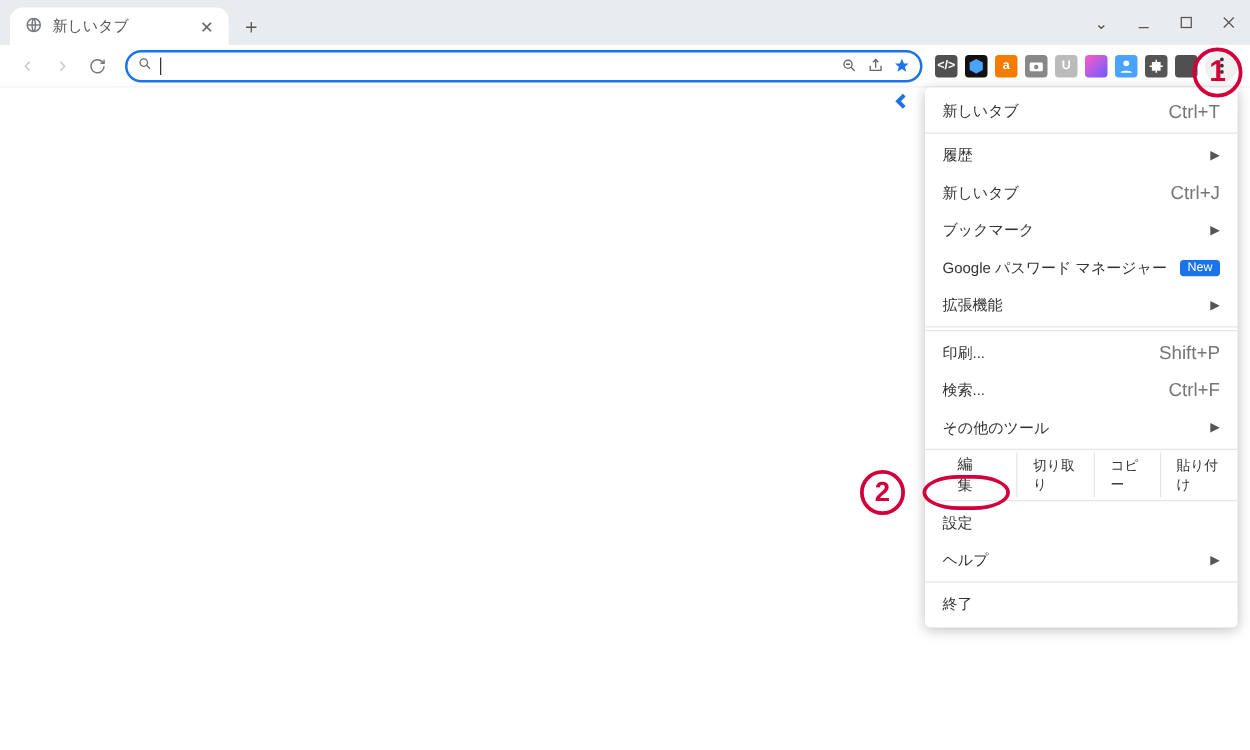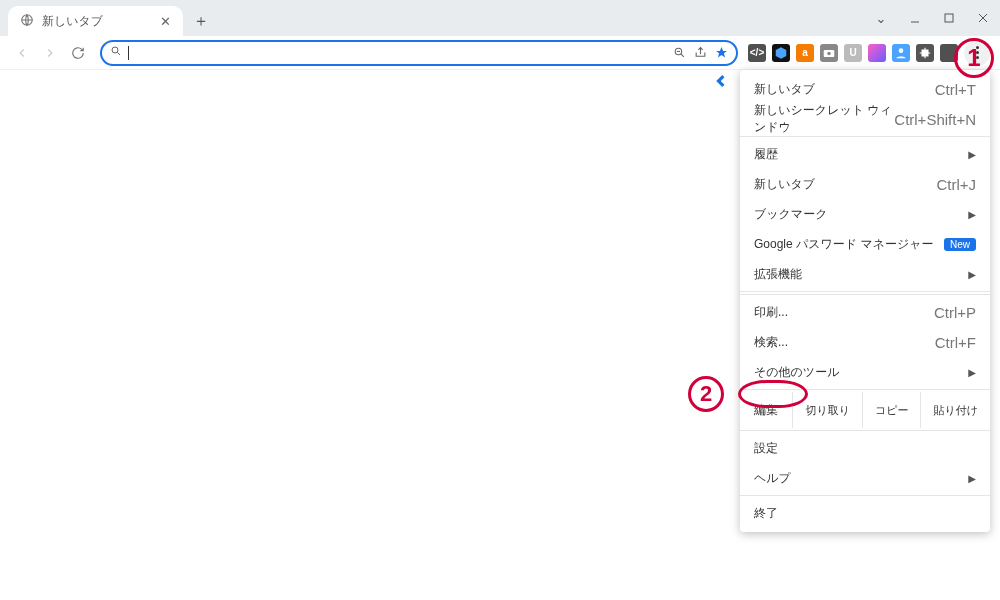--- a/index.html
+++ b/index.html
@@ -37,21 +37,21 @@
 .mi{ display:flex; align-items:center; height:30px; padding:0 14px; position:relative; }
 .mi .lab{ }
 .mi .shortcut{ margin-left:auto; color:#777; font-size:15px; }
 .mi .chev{ margin-left:auto; color:#555; font-size:10px; }
 .mi .new-badge{ margin-left:auto; background:#1a73e8; color:#fff; font-size:10px; padding:1px 6px; border-radius:3px; }
 .sep{ height:1px; background:#e5e5e5; margin:2px 0; }
 .zoomrow .right{ margin-left:auto;display:flex;align-items:center;gap:10px;color:#555; }
 .zoomrow .pct{ color:#333; }
 .zoomrow .full svg{ width:13px;height:13px; }
 .editrow{ display:flex; height:36px; align-items:center; }
-.editrow .lab{ padding:0 14px; }
+.editrow .lab{ padding:0 26px; }
 .editrow .btns{ margin-left:auto;display:flex;height:100%; }
 .editrow .btn{ border-left:1px solid #e5e5e5; display:flex; align-items:center; padding:0 12px; font-size:11px; }
 
 
 .ann{ position:absolute; border:3px solid #d1003a; border-radius:50%; display:flex; align-items:center; justify-content:center; color:#d1003a; font-weight:bold; }
 #ann1{ width:40px;height:40px; top:38px; right:6px; font-size:24px; }
 
 #ann2{ width:36px;height:36px; top:376px; right:276px; font-size:22px; }
 .oval{ position:absolute; border:3px solid #d1003a; border-radius:50%/60%; width:70px; height:28px; top:380px; right:192px; }
 
@@ -183,24 +183,20 @@
   <svg viewBox="0 0 24 24" fill="currentColor">
       <path d="M3 12l8-8 3 3-5 5 5 5-3 3z"></path>
     </svg>
 </span>
 
 <div class="menu">
   <div class="mi">
     <span class="lab">新しいタブ</span>
     <span class="shortcut">Ctrl+T</span>
   </div>
-  <div class="mi">
-    <span class="lab">新しいシークレット ウィンドウ</span>
-    <span class="shortcut">Ctrl+Shift+N</span>
-  </div>
   <div class="sep"></div>
   <div class="mi">
     <span class="lab">履歴</span>
     <span class="chev">▶</span>
   </div>
   <div class="mi">
     <span class="lab">新しいタブ</span>
     <span class="shortcut">Ctrl+J</span>
   </div>
   <div class="mi">
@@ -212,21 +208,21 @@
     <span class="new-badge">New</span>
   </div>
   <div class="mi">
     <span class="lab">拡張機能</span>
     <span class="chev">▶</span>
   </div>
   <div class="sep"></div>
   <div class="sep"></div>
   <div class="mi">
     <span class="lab">印刷...</span>
-    <span class="shortcut">Ctrl+P</span>
+    <span class="shortcut">Shift+P</span>
   </div>
   <div class="mi">
     <span class="lab">検索...</span>
     <span class="shortcut">Ctrl+F</span>
   </div>
   <div class="mi">
     <span class="lab">その他のツール</span>
     <span class="chev">▶</span>
   </div>
   <div class="sep"></div>

